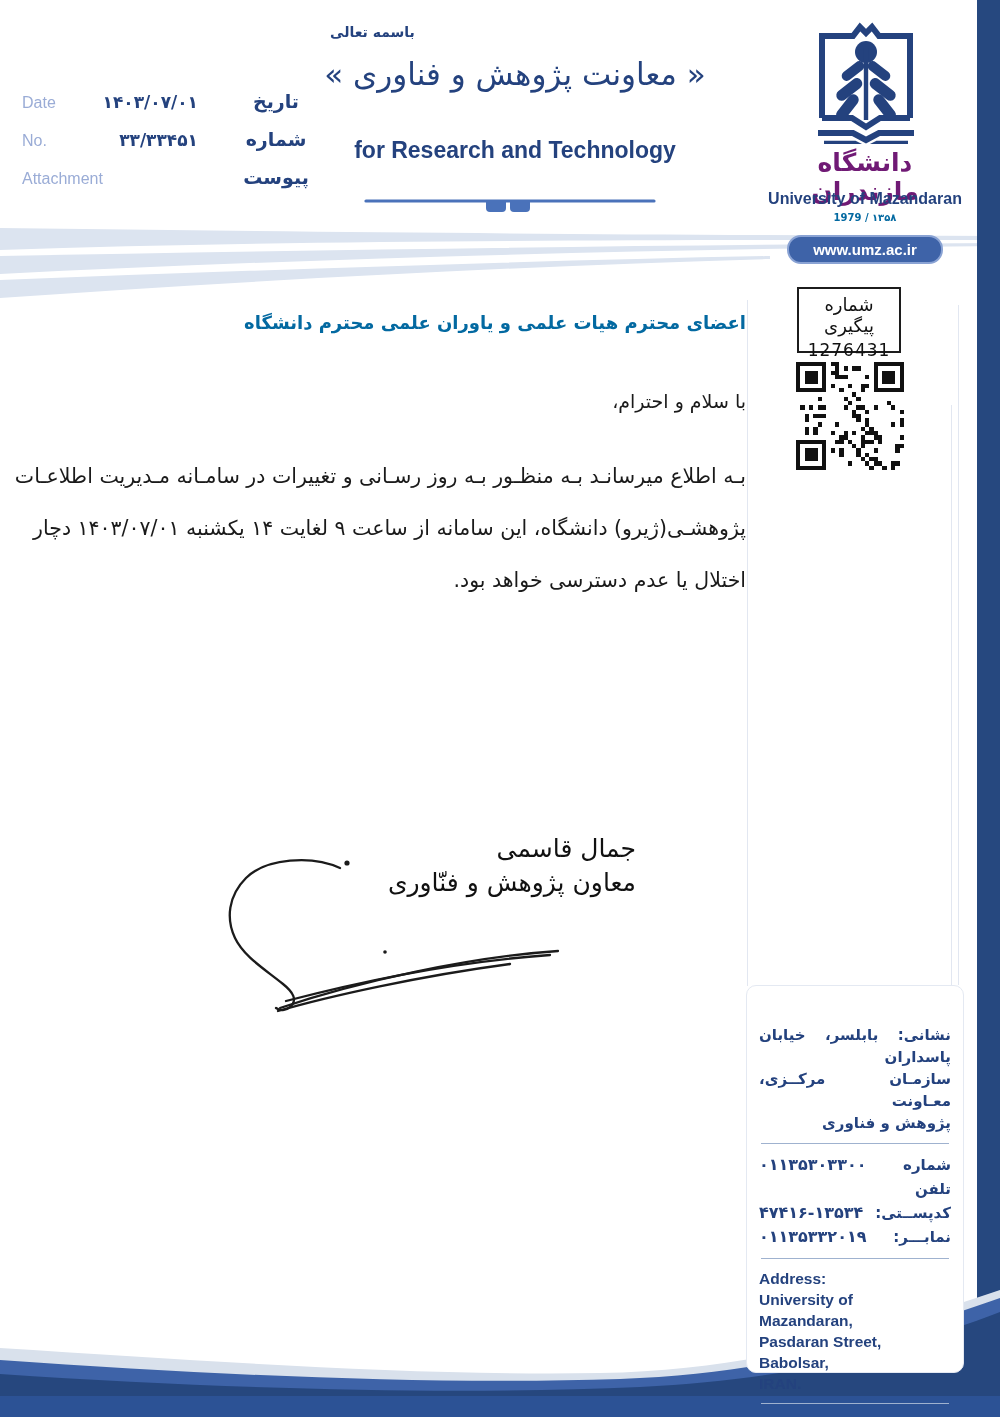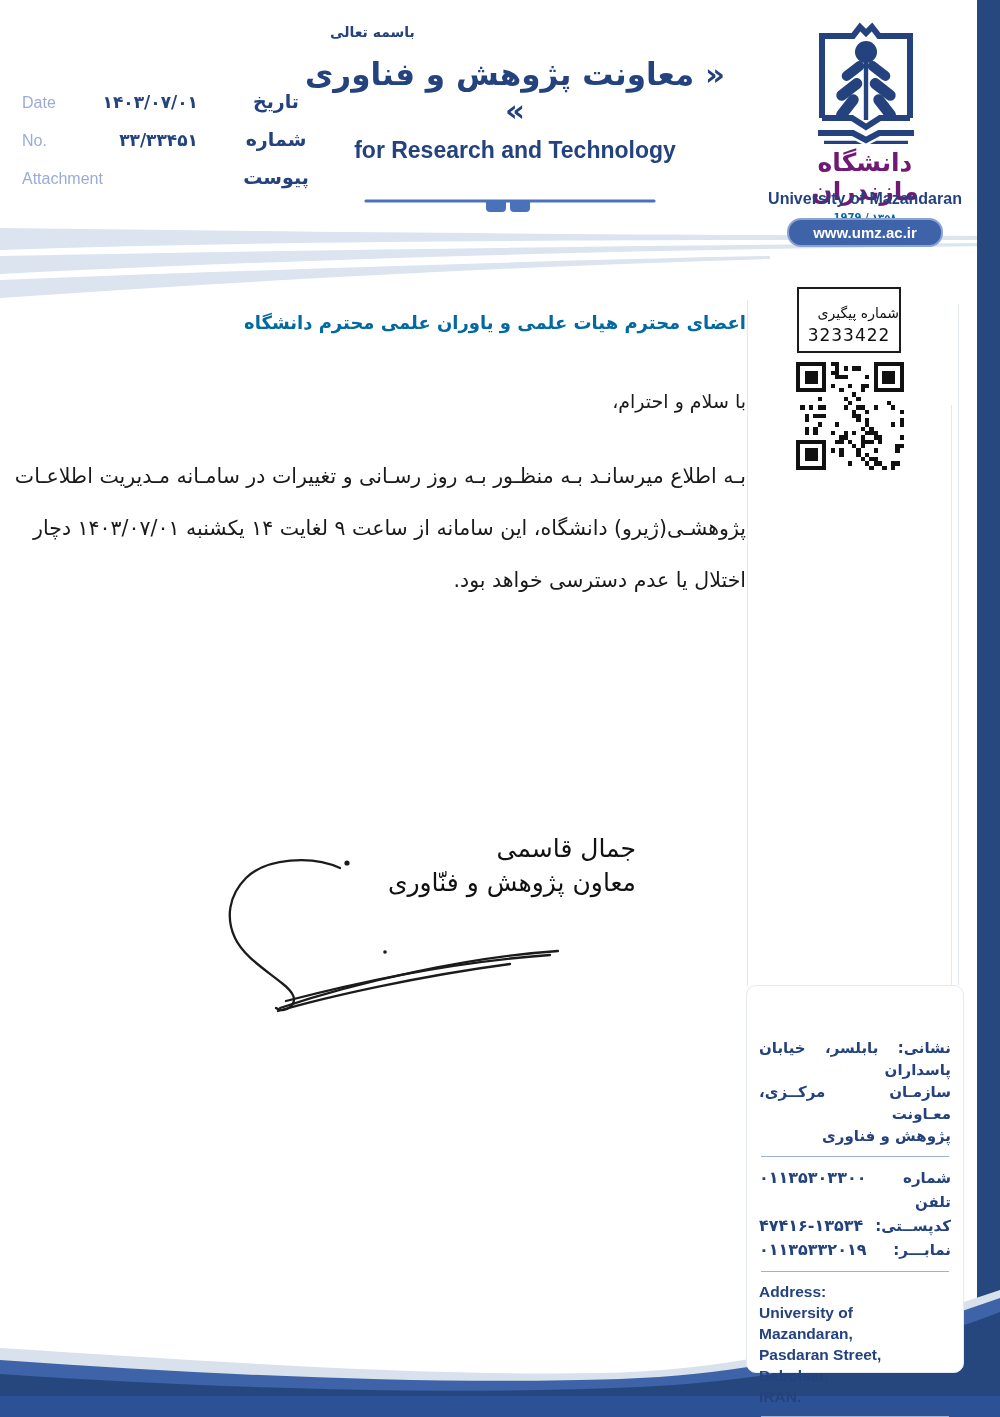--- a/index.html
+++ b/index.html
@@ -7,50 +7,50 @@
         font-family:"Liberation Sans",sans-serif;color:#24427E;margin:0 auto;}
   .fa{font-family:"DejaVu Sans",sans-serif;}
   .abs{position:absolute;}
   
   .meta-row{position:absolute;left:20px;width:290px;height:26px;}
   .meta-en{position:absolute;left:2px;top:2px;font-size:16px;color:#9AACD6;}
   .meta-val{position:absolute;left:58px;top:0;width:120px;font-size:17px;font-weight:600;color:#24427E;direction:rtl;}
   .meta-fa{position:absolute;left:210px;top:-2px;width:92px;text-align:center;font-size:19px;font-weight:700;color:#24427E;direction:rtl;}
   
   .bismillah{position:absolute;left:330px;top:24px;width:370px;text-align:left;font-size:14px;font-weight:700;color:#24427E;direction:rtl;}
-  .calligraphy{position:absolute;left:300px;top:56px;width:430px;text-align:center;font-size:31px;font-weight:700;color:#24427E;direction:rtl;letter-spacing:0;}
+  .calligraphy{position:absolute;left:300px;top:56px;width:430px;text-align:center;font-size:31px;font-weight:400;color:#24427E;direction:rtl;letter-spacing:0;}
   .office-en{position:absolute;left:300px;top:136px;width:430px;text-align:center;font-size:23px;font-weight:700;color:#24427E;line-height:28px;}
   
   .uni-fa{position:absolute;left:780px;top:148px;width:170px;text-align:center;font-size:25px;font-weight:700;color:#701a75;direction:rtl;}
   .uni-en{position:absolute;left:760px;top:190px;width:210px;text-align:center;font-size:16px;font-weight:600;color:#24427E;}
   .uni-year{position:absolute;left:780px;top:212px;width:170px;text-align:center;font-size:10px;font-weight:600;color:#0369a1;}
-  .web-pill{position:absolute;left:787px;top:218px;width:152px;height:25px;border-radius:14px;background:#3E63A8;border:2px solid #8AA3D4;
+  .web-pill{position:absolute;left:787px;top:235px;width:152px;height:25px;border-radius:14px;background:#3E63A8;border:2px solid #8AA3D4;
             color:#fff;font-size:15px;font-weight:600;text-align:center;line-height:25px;}
   .stripe{position:absolute;left:977px;top:0;width:23px;height:1417px;background:#26487F;z-index:2;}
   
   .track-box{position:absolute;left:797px;top:287px;width:100px;height:62px;border:2px solid #1c1c1c;background:#fff;
              text-align:center;color:#111;z-index:4;}
-  .track-label{font-size:14px;margin-top:16px;direction:rtl;text-align:right;}
+  .track-label{font-size:18px;margin-top:5px;direction:rtl;}
   .track-num{font-size:17px;margin-top:4px;direction:rtl;letter-spacing:1px;}
   .qr{position:absolute;left:796px;top:362px;width:108px;height:108px;z-index:4;}
   
   .recipient{position:absolute;left:60px;top:303px;width:686px;text-align:right;direction:rtl;
              font-size:18px;font-weight:700;color:#0369a1;line-height:40px;}
   .salutation{position:absolute;left:60px;top:390px;width:686px;text-align:right;direction:rtl;font-size:19px;color:#1a1a1a;}
   .bodytext{position:absolute;left:60px;top:450px;width:686px;direction:rtl;color:#1a1a1a;font-size:20.5px;}
   .bodyline{height:52px;line-height:52px;text-align:justify;text-align-last:justify;white-space:nowrap;}
   .bodyline.last{text-align:right;text-align-last:right;}
   .signer{position:absolute;right:364px;top:832px;text-align:right;direction:rtl;color:#111;}
   .signer .name{font-size:25px;line-height:34px;}
   .signer .title{font-size:25px;line-height:34px;}
   
   .vline{position:absolute;width:1px;background:#E2E7F1;z-index:1;}
   
   .card{position:absolute;left:746px;top:985px;width:218px;height:388px;background:#fff;border:1px solid #E4E9F2;
-        border-radius:10px;z-index:6;box-sizing:border-box;padding:51px 12px 10px 12px;color:#24427E;}
+        border-radius:10px;z-index:6;box-sizing:border-box;padding:38px 12px 10px 12px;color:#24427E;}
   .card .fa-addr{direction:rtl;font-size:15px;font-weight:700;line-height:22px;text-align:justify;text-align-last:right;}
   .divider{border:0;border-top:1px solid #9FB2CF;margin:9px 2px;}
   .crow{display:flex;justify-content:space-between;align-items:baseline;direction:rtl;font-size:15px;line-height:24px;font-weight:700;}
   .crow .val{direction:ltr;font-weight:700;font-size:16px;letter-spacing:0.5px;}
   .en-addr{font-size:15.5px;line-height:21px;font-weight:600;}
   .erow{display:flex;justify-content:space-between;align-items:baseline;font-size:14.5px;line-height:21px;font-weight:600;}
   .erow .val{font-weight:700;font-size:15.5px;}
   svg{display:block;}
 </style>
 </head>
@@ -119,21 +119,21 @@
   <div class="uni-en">University of Mazandaran</div>
   <div class="uni-year fa">1979 / ۱۳۵۸</div>
   <div class="web-pill" style="z-index:3">www.umz.ac.ir</div>
 
   <div class="vline" style="left:747px;top:300px;height:686px"></div>
   <div class="vline" style="left:958px;top:305px;height:680px"></div>
   <div class="vline" style="left:951px;top:405px;height:580px"></div>
 
   <div class="track-box">
     <div class="track-label fa">شماره پیگیری</div>
-    <div class="track-num fa">3233422</div>
+    <div class="track-num fa">1276431</div>
   </div>
 
   <div class="qr">
     <svg width="108" height="108" viewBox="0 0 25 25" style="shape-rendering:crispEdges">
         <rect x="8" y="0" width="1" height="1" fill="#111"></rect>
         <rect x="9" y="0" width="1" height="1" fill="#111"></rect>
         <rect x="9" y="1" width="1" height="1" fill="#111"></rect>
         <rect x="11" y="1" width="1" height="1" fill="#111"></rect>
         <rect x="13" y="1" width="1" height="1" fill="#111"></rect>
         <rect x="14" y="1" width="1" height="1" fill="#111"></rect>

